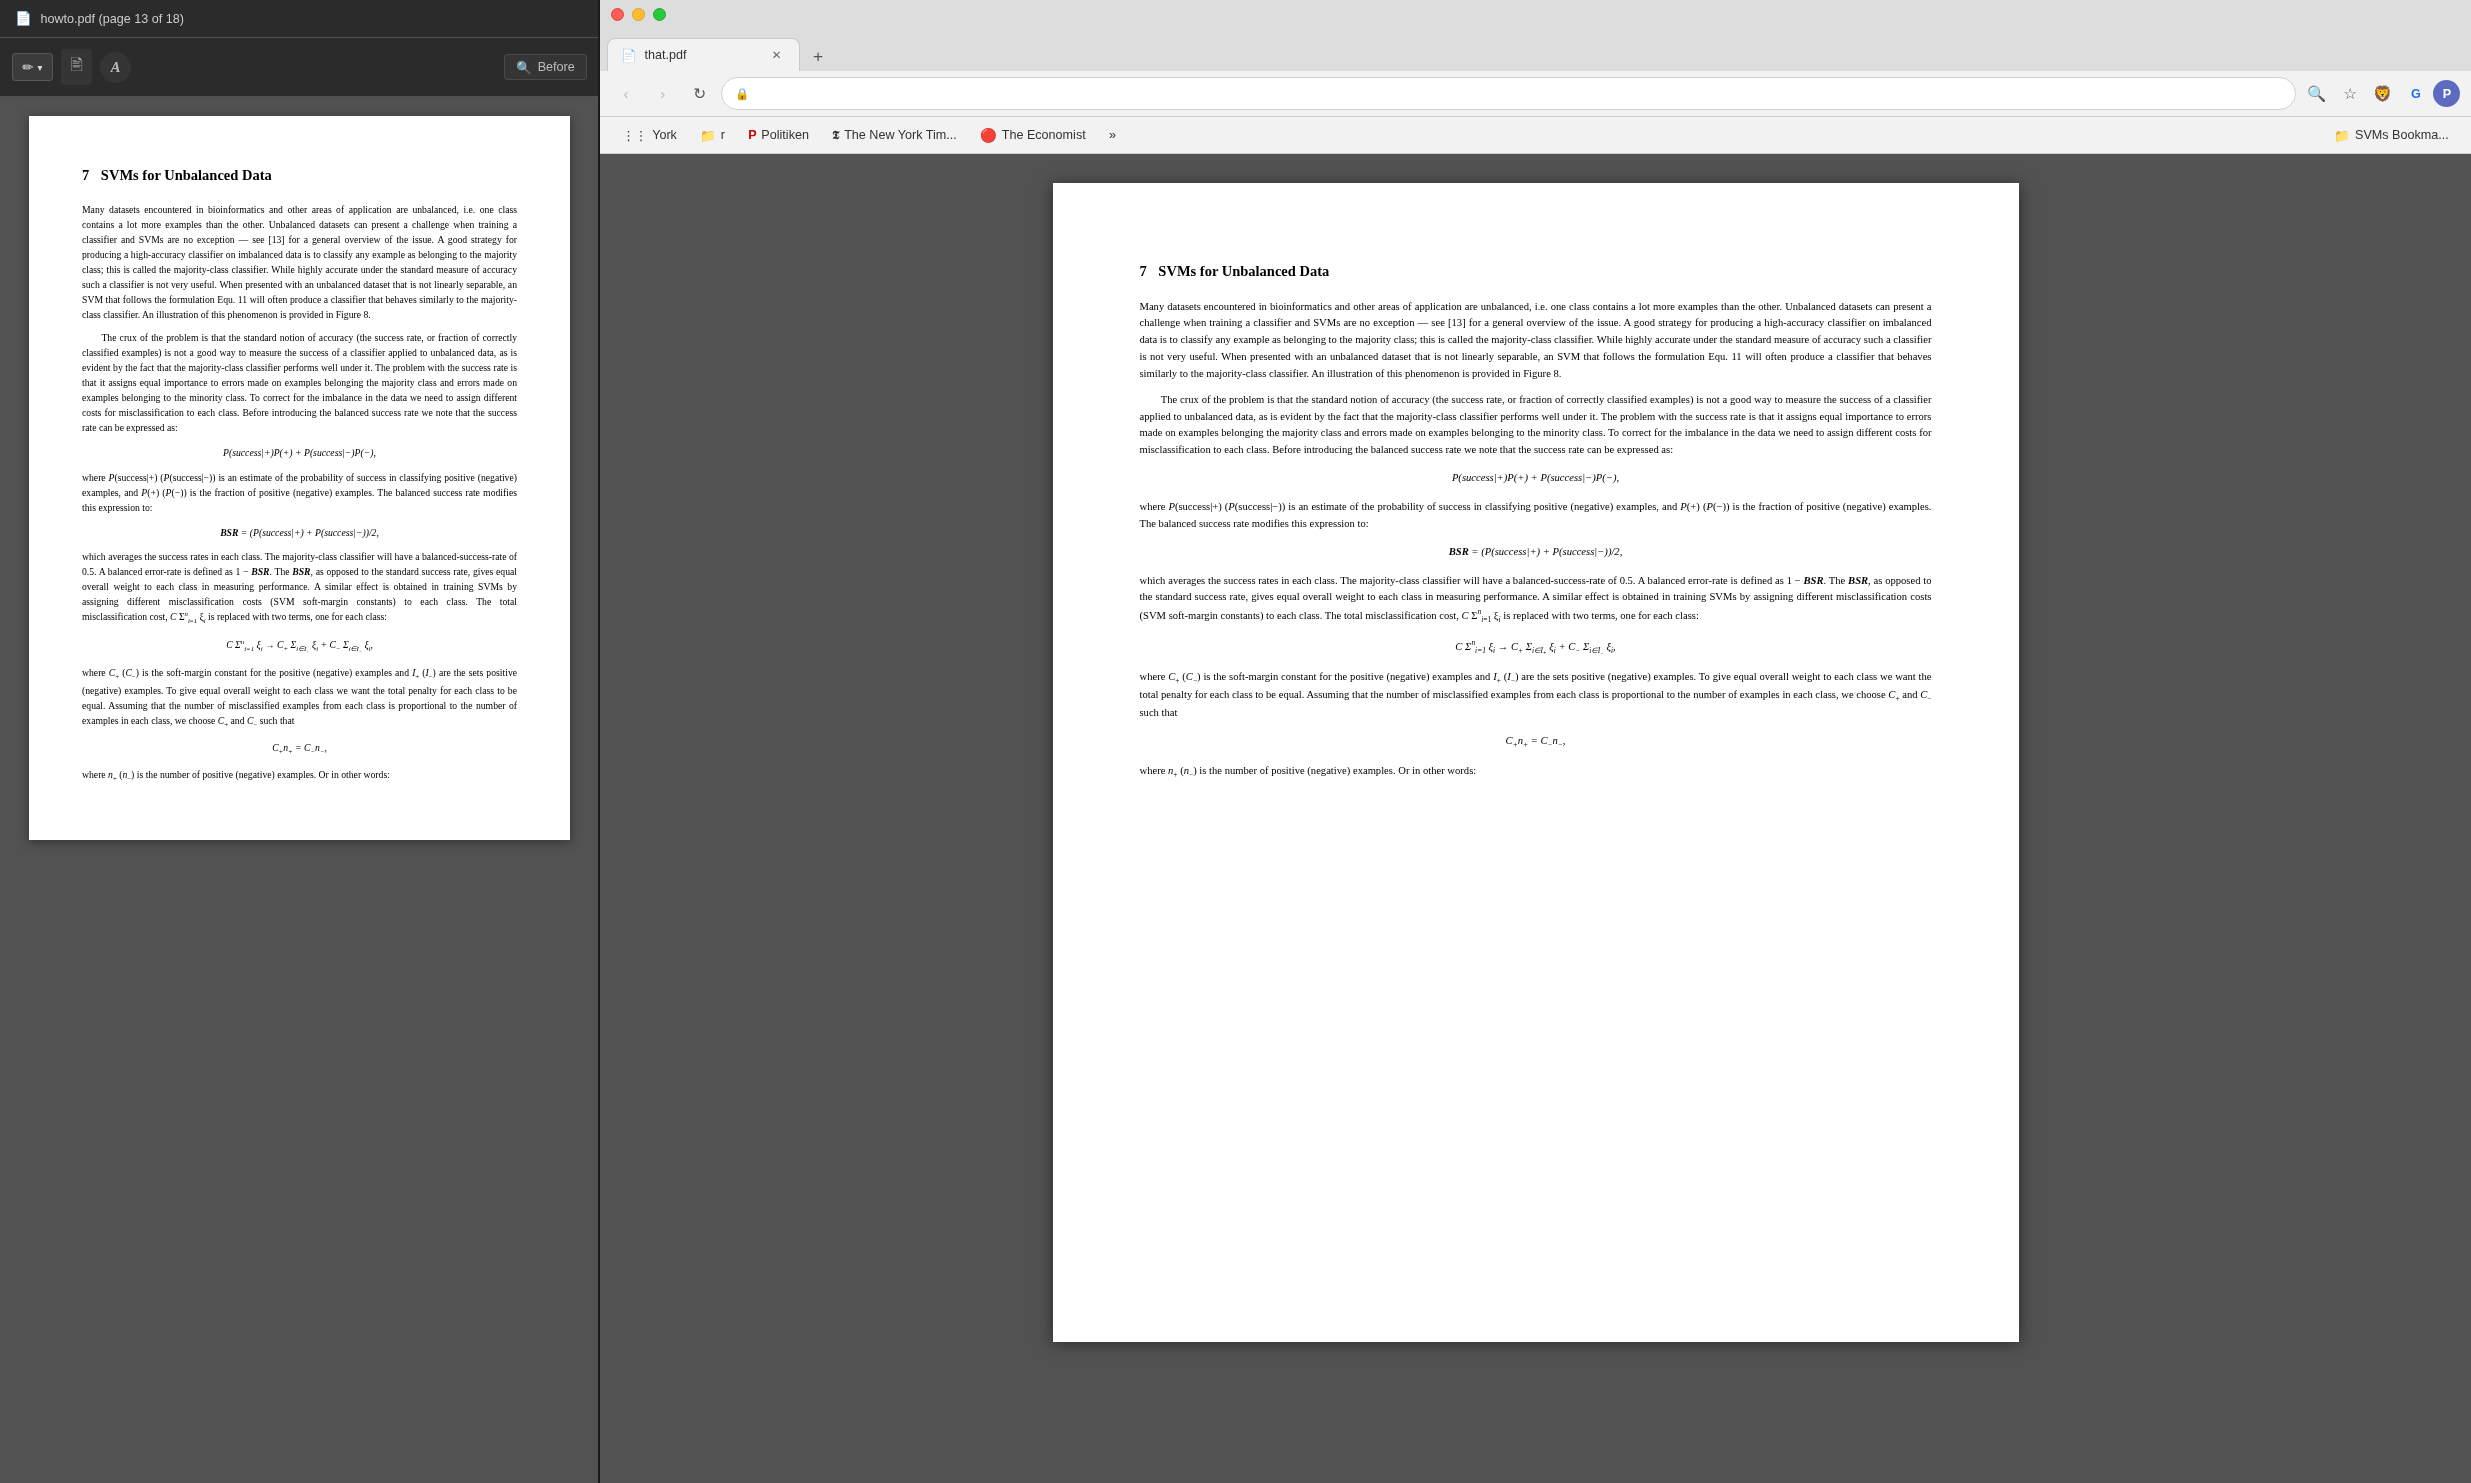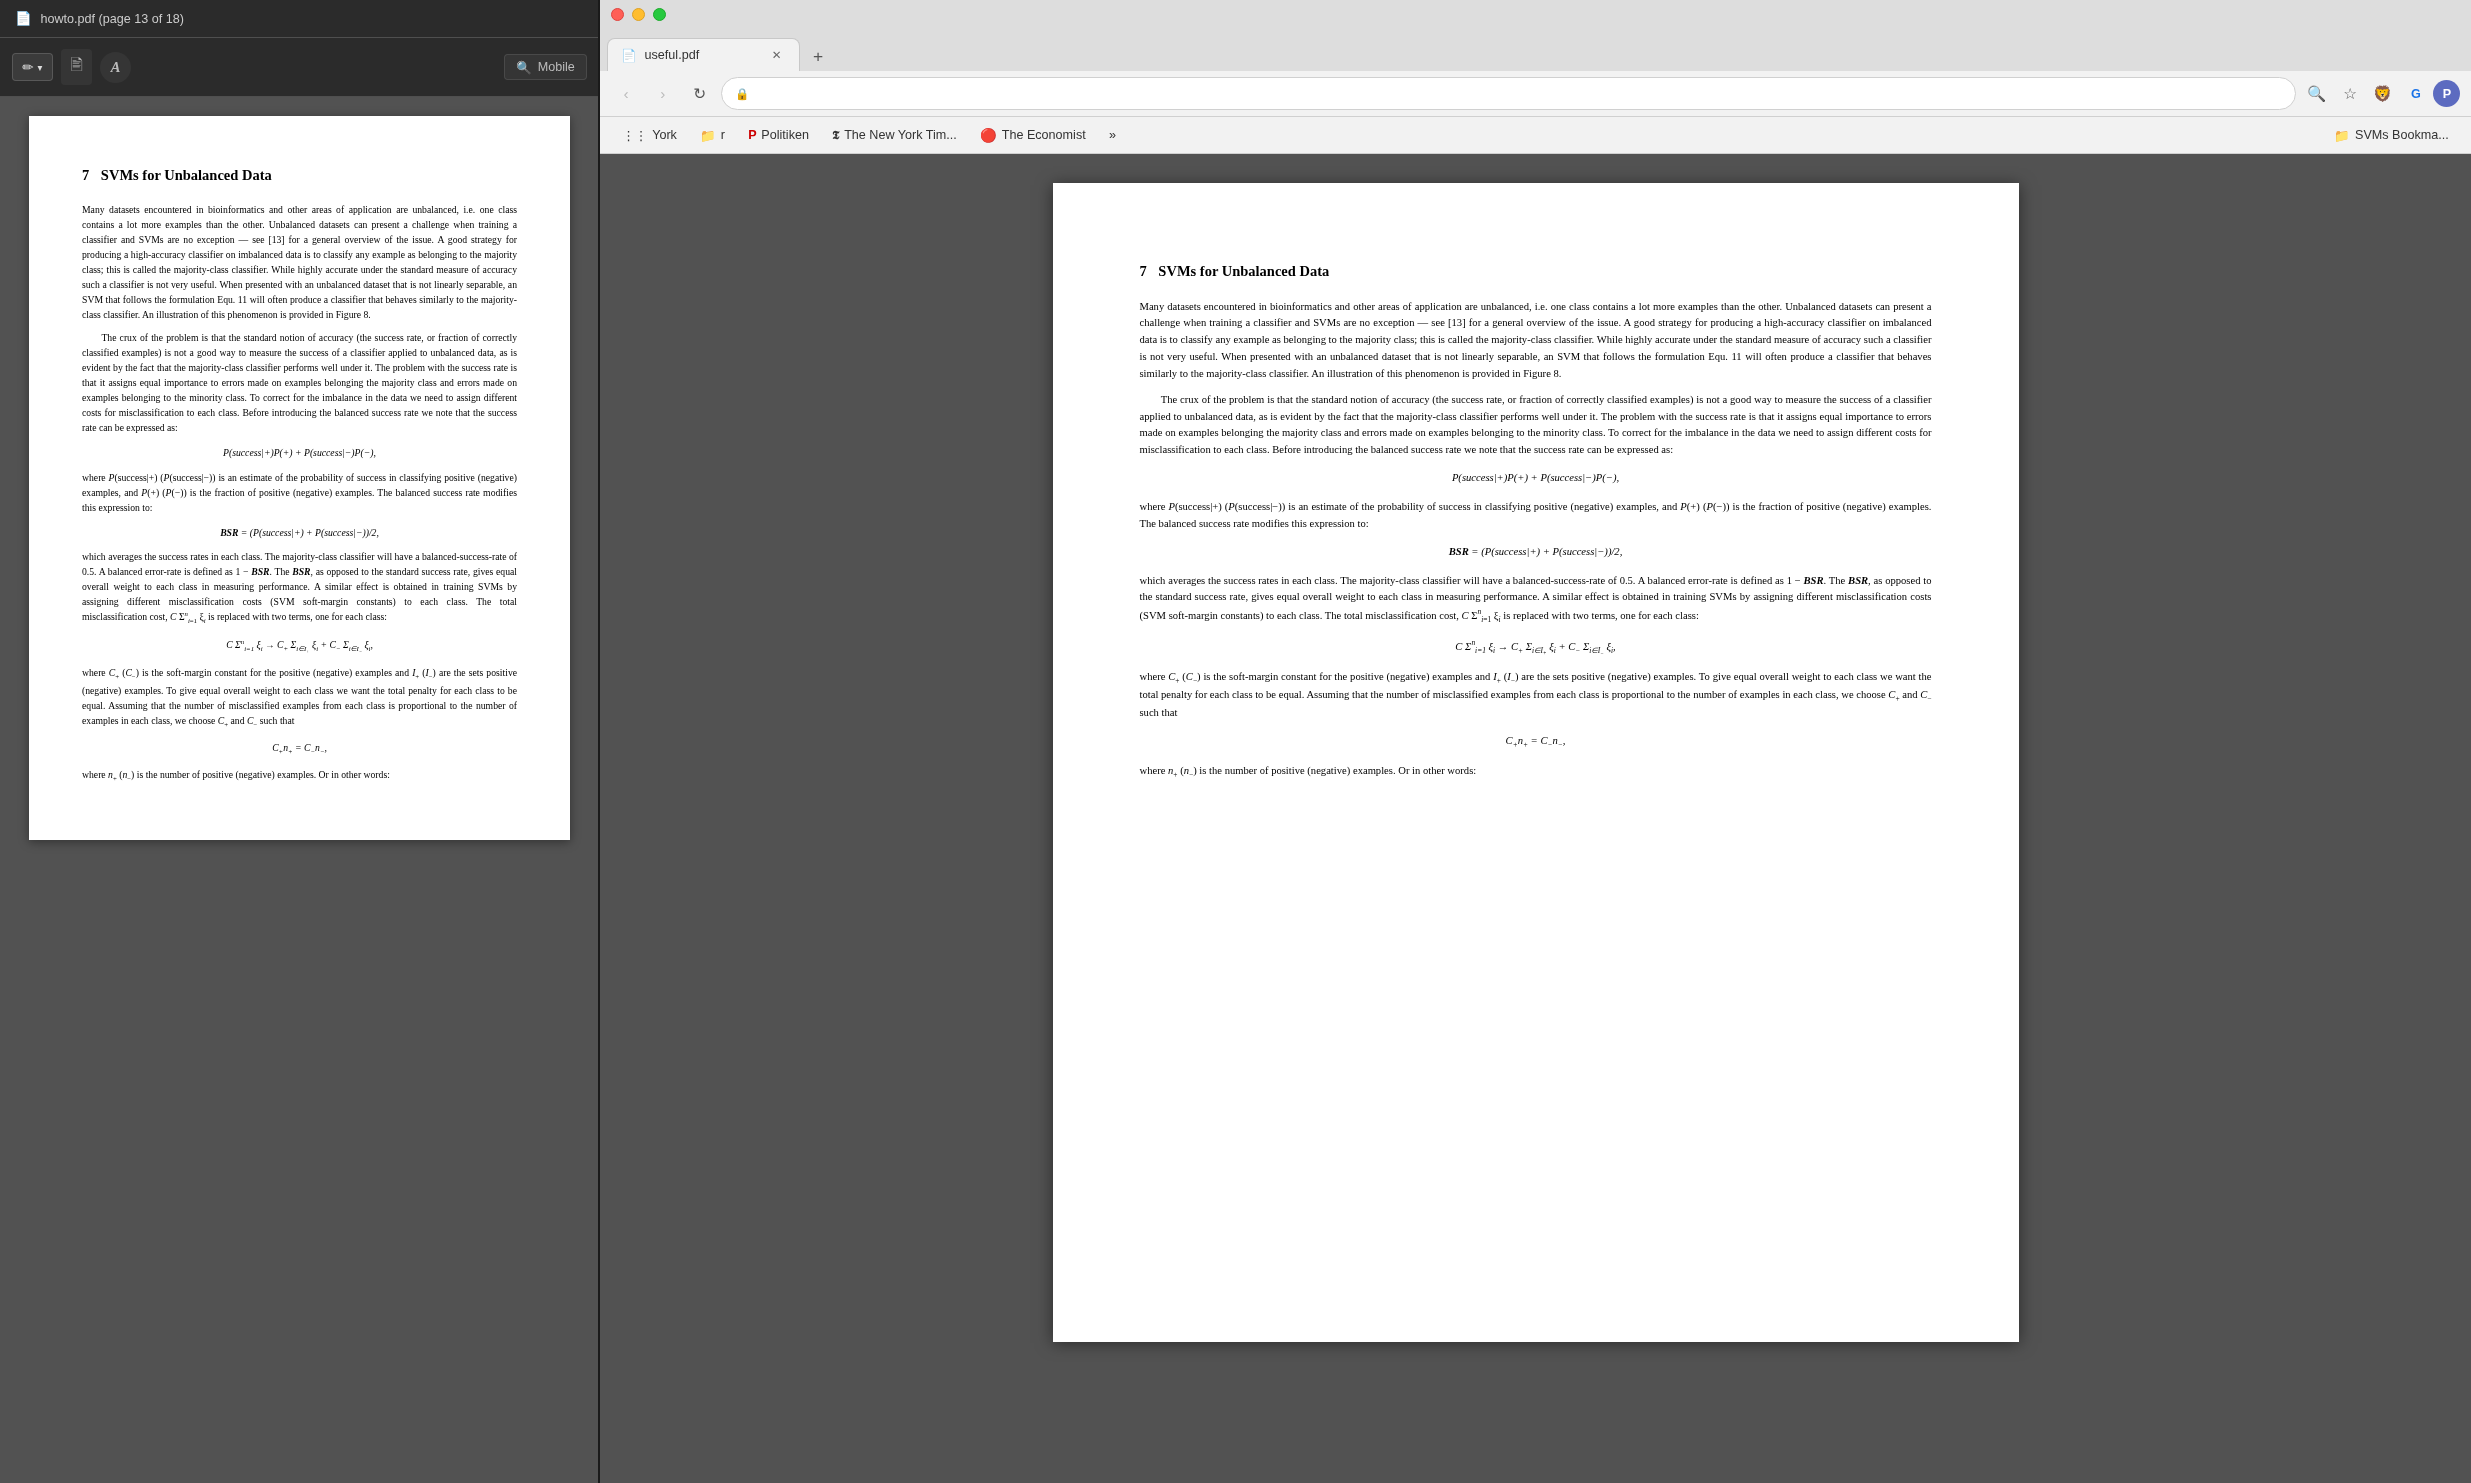--- a/index.html
+++ b/index.html
@@ -407,21 +407,21 @@
 
   <div class="left-toolbar">
     <button class="pen-btn">
       <span>✏</span>
       <span style="font-size:9.7px;">▾</span>
     </button>
     <button class="stamp-btn">🖹</button>
     <button class="typewriter-btn" style="font-style:italic; font-family:serif; font-weight:bold; color:#bbb; font-size:14.5px;">A</button>
     <div class="search-btn-left">
       <span>🔍</span>
-      <span>Mobile</span>
+      <span>Before</span>
     </div>
   </div>
 
   <div class="separator-line"></div>
 
   <div class="left-pdf-content">
     <div class="pdf-page-left">
 
       <div class="pdf-heading">
         <span class="pdf-section-num">7</span>
@@ -465,21 +465,21 @@
 
   <div class="browser-titlebar">
     <div class="traffic-light traffic-red"></div>
     <div class="traffic-light traffic-yellow"></div>
     <div class="traffic-light traffic-green"></div>
   </div>
 
   <div class="browser-tab-bar">
     <div class="browser-tab">
       <span class="tab-icon">📄</span>
-      <span>useful.pdf</span>
+      <span>that.pdf</span>
       <div class="tab-close">✕</div>
     </div>
     <button class="tab-new-btn">+</button>
   </div>
 
   <div class="browser-toolbar">
     <button class="nav-btn disabled">‹</button>
     <button class="nav-btn disabled">›</button>
     <button class="nav-btn">↻</button>
 

